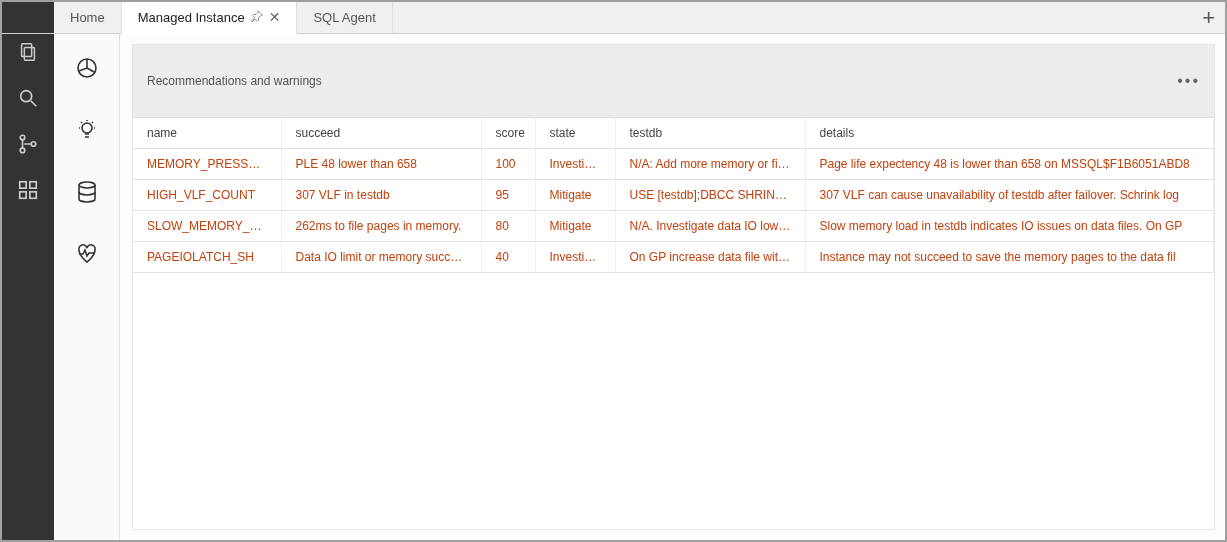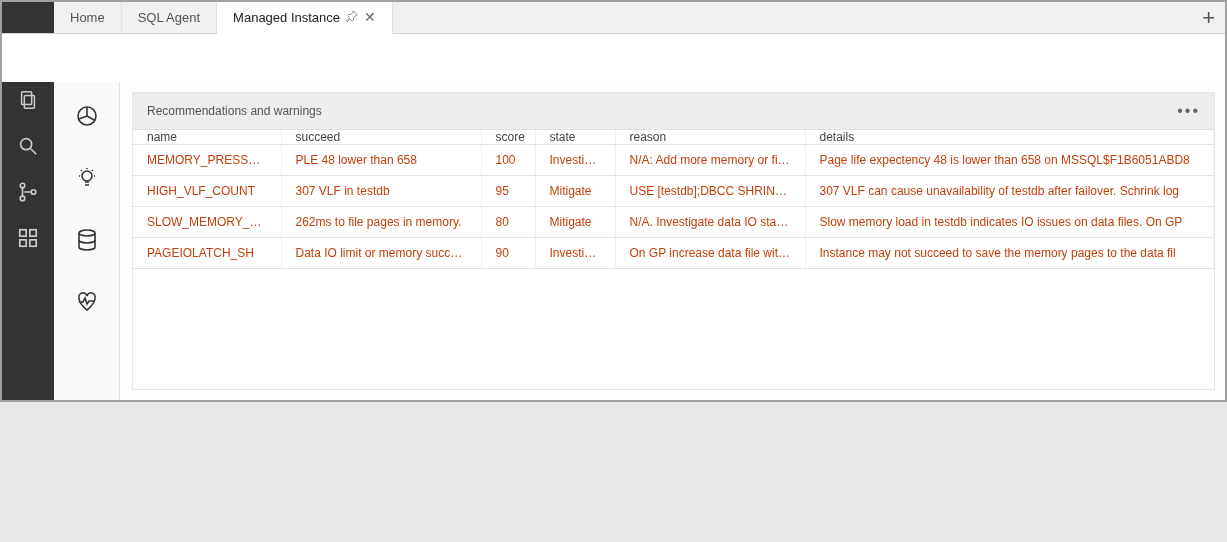--- a/index.html
+++ b/index.html
@@ -1,68 +1,68 @@
 <!DOCTYPE html>
 <html><head>
   <meta charset="utf-8">
   <style>
     * { box-sizing: border-box; margin: 0; padding: 0; font-family: "Segoe UI", Arial, sans-serif; }
     html, body { width: 1227px; height: 542px; overflow: hidden; background: #e8e8e8; }
-    .frame { width: 1227px; height: 402px; border: 2px solid #a0a0a0; background: #fff; display: flex; flex-direction: column; gap: 48px; }
+    .frame { width: 1227px; height: 542px; border: 2px solid #a0a0a0; background: #fff; display: flex; flex-direction: column; }
     .topbar { height: 32px; background: #f0f0f0; border-bottom: 1px solid #d0d0d0; display: flex; align-items: stretch; position: relative; }
     .topbar .left-spacer { width: 52px; background: #333; }
     .tabs { display: flex; align-items: stretch; }
     .tab { display: flex; align-items: center; padding: 0 16px; font-size: 13px; color: #555; border-right: 1px solid #e0e0e0; cursor: pointer; white-space: nowrap; }
     .tab.active { background: #fff; color: #222; font-weight: 500; border-bottom: 2px solid #fff; margin-bottom: -1px; }
     .tab .pin, .tab .close { margin-left: 6px; color: #666; font-size: 12px; }
     .tab .close { font-size: 14px; }
     .topbar .plus { position: absolute; right: 10px; top: 0; height: 32px; display: flex; align-items: center; font-size: 22px; color: #555; cursor: pointer; }
     .body { flex: 1; display: flex; overflow: hidden; }
     .activitybar { width: 52px; background: #333; display: flex; flex-direction: column; align-items: center; padding-top: 4px; gap: 18px; }
     .activitybar .a-icon { width: 28px; height: 28px; display: flex; align-items: center; justify-content: center; color: #ccc; cursor: pointer; }
     .activitybar .a-icon svg { width: 22px; height: 22px; }
     .sidepanel { width: 66px; background: #fafafa; border-right: 1px solid #e0e0e0; display: flex; flex-direction: column; align-items: center; padding-top: 18px; gap: 30px; }
     .sidepanel .s-icon { width: 32px; height: 32px; display: flex; align-items: center; justify-content: center; color: #333; cursor: pointer; }
     .sidepanel .s-icon svg { width: 24px; height: 24px; }
     .main { flex: 1; background: #fdfdfd; padding: 10px 10px 10px 12px; overflow: hidden; display: flex; flex-direction: column; }
     .panel { border: 1px solid #e5e5e5; background: #fff; display: flex; flex-direction: column; flex: 1; overflow: hidden; }
-    .panel-header { background: #ededed; border-bottom: 1px solid #e0e0e0; padding: 9px 14px; font-size: 12px; color: #555; display: flex; align-items: center; justify-content: space-between; }
+    .panel-header { background: #ededed; border-bottom: 1px solid #e0e0e0; padding: 27px 14px; font-size: 12px; color: #555; display: flex; align-items: center; justify-content: space-between; }
     .panel-header .more { font-size: 16px; letter-spacing: 2px; color: #666; cursor: pointer; }
     .table-wrap { flex: 1; overflow-x: hidden; }
     table { width: 100%; border-collapse: collapse; table-layout: fixed; font-size: 12px; }
-    th { text-align: left; font-weight: normal; color: #444; padding: 0 14px; border-bottom: 1px solid #e2e2e2; border-right: 1px solid #f0f0f0; background: #fff; }
+    th { text-align: left; font-weight: normal; color: #444; padding: 8px 14px; border-bottom: 1px solid #e2e2e2; border-right: 1px solid #f0f0f0; background: #fff; }
     td { padding: 8px 14px; border-bottom: 1px solid #e2e2e2; border-right: 1px solid #f0f0f0; color: #c2410c; white-space: nowrap; overflow: hidden; text-overflow: ellipsis; }
     col.c-name   { width: 148px; }
     col.c-reason { width: 200px; }
     col.c-score  { width: 54px; }
     col.c-state  { width: 80px; }
     col.c-script { width: 190px; }
   </style>
 </head>
 <body>
 
 <div class="frame">
 
   <div class="topbar">
     <div class="left-spacer"></div>
     <div class="tabs">
       <div class="tab">
         <span>Home</span>
       </div>
-      <div class="tab">
-        <span>SQL Agent</span>
-      </div>
       <div class="tab active">
         <span>Managed Instance</span>
         <span class="pin">
           <svg viewBox="0 0 16 16" width="12" height="12">
               <path d="M9.5 1l5.5 5.5-1.5 1.5-0.5-0.5-3 3v3l-1.5 1.5-3-3-4 4-0.5-1.5 4-4-3-3L3.5 6h3l3-3-0.5-0.5z" fill="none" stroke="#666" stroke-width="1"></path>
             </svg>
         </span>
         <span class="close">✕</span>
+      </div>
+      <div class="tab">
+        <span>SQL Agent</span>
       </div>
     </div>
     <div class="plus">+</div>
   </div>
 
   <div class="body">
 
     <div class="activitybar">
       <div class="a-icon">
         <svg viewBox="0 0 24 24" fill="none" stroke="currentColor" stroke-width="1.6">
@@ -139,21 +139,21 @@
                 <col class="c-state">
                 <col class="c-script">
                 <col>
             </colgroup>
             <thead>
               <tr>
                 <th>name</th>
                 <th>succeed</th>
                 <th>score</th>
                 <th>state</th>
-                <th>reason</th>
+                <th>testdb</th>
                 <th>details</th>
               </tr>
             </thead>
             <tbody>
               <tr>
                 <td>MEMORY_PRESSURE</td>
                 <td>PLE 48 lower than 658</td>
                 <td>100</td>
                 <td>Investigate</td>
                 <td>N/A: Add more memory or fin…</td>
@@ -165,27 +165,27 @@
                 <td>95</td>
                 <td>Mitigate</td>
                 <td>USE [testdb];DBCC SHRINKFIL…</td>
                 <td>307 VLF can cause unavailability of testdb after failover. Schrink log</td>
               </tr>
               <tr>
                 <td>SLOW_MEMORY_LOAD</td>
                 <td>262ms to file pages in memory.</td>
                 <td>80</td>
                 <td>Mitigate</td>
-                <td>N/A. Investigate data IO statis…</td>
+                <td>N/A. Investigate data IO lower…</td>
                 <td>Slow memory load in testdb indicates IO issues on data files. On GP</td>
               </tr>
               <tr>
                 <td>PAGEIOLATCH_SH</td>
                 <td>Data IO limit or memory succeed.</td>
-                <td>90</td>
+                <td>40</td>
                 <td>Investigate</td>
                 <td>On GP increase data file with I…</td>
                 <td>Instance may not succeed to save the memory pages to the data fil</td>
               </tr>
             </tbody>
           </table>
         </div>
       </div>
     </div>
 

